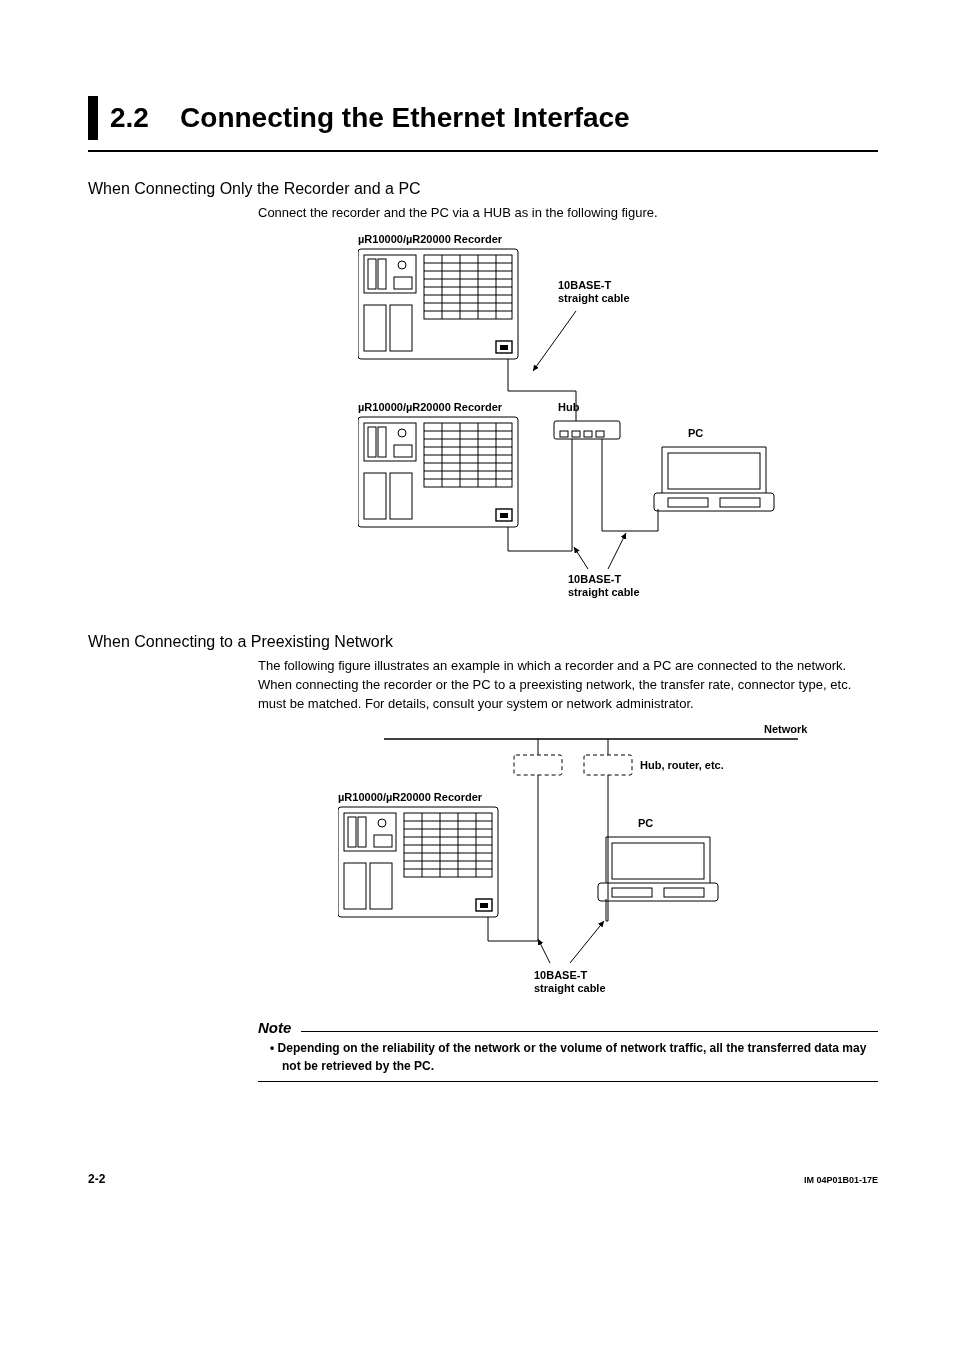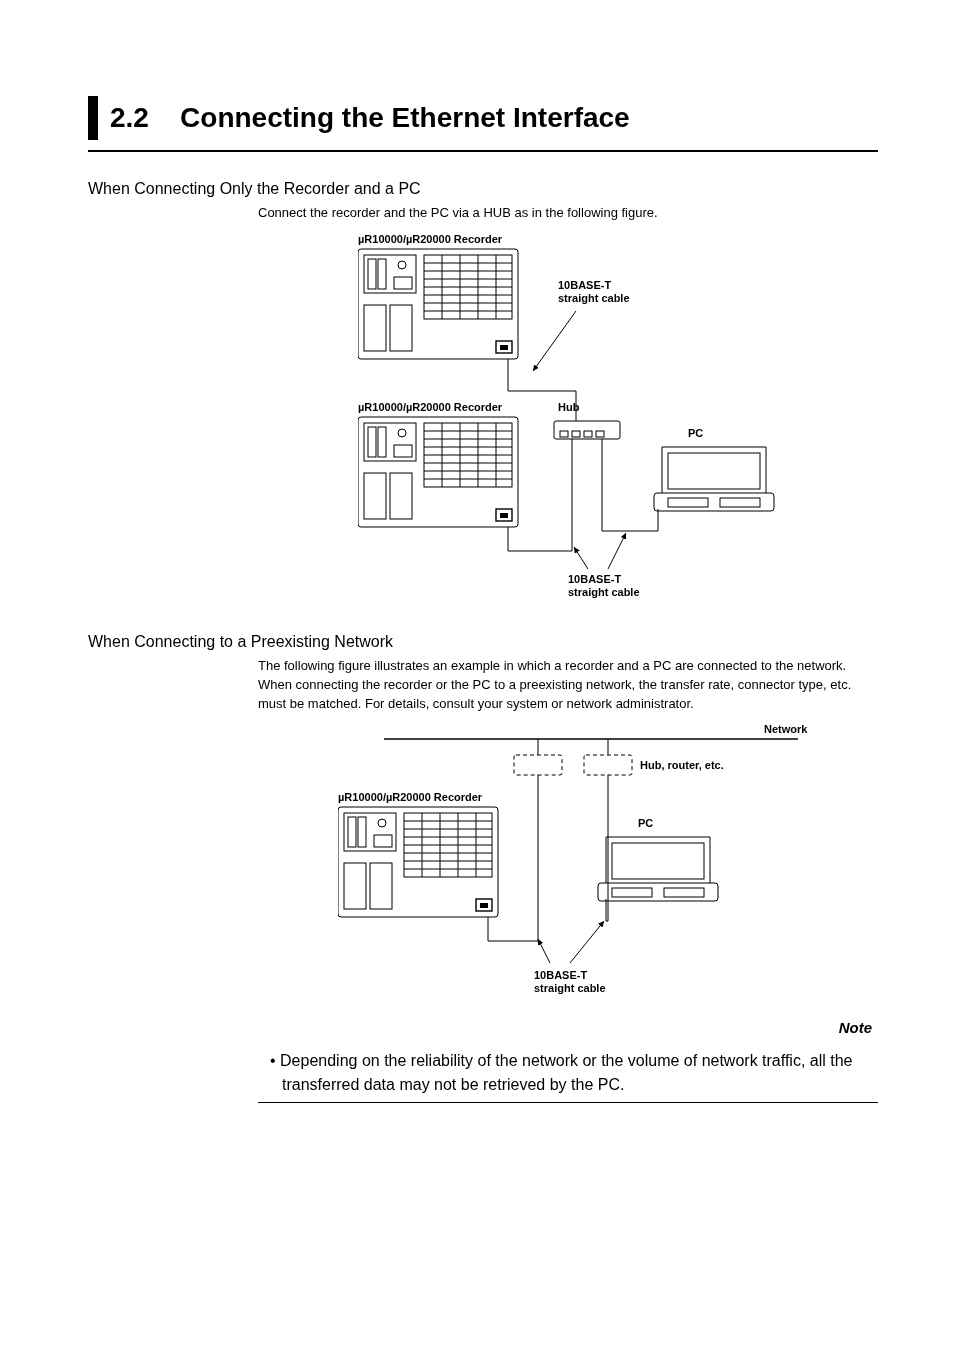--- a/index.html
+++ b/index.html
@@ -56,32 +56,32 @@
     font-style: italic;
     font-weight: bold;
     font-size: 15px;
     display: inline-block;
     padding-right: 6px;
   }
   .note-line {
     display: flex;
     align-items: flex-end;
     gap: 4px;
-    flex-direction: column;
   }
   .note-line .rule {
     flex: 1;
     border-bottom: 1.5px solid #000;
     margin-bottom: 4px;
   }
   .note-list {
-    font-size: 16px;
+    font-size: 12px;
     line-height: 1.45;
     margin: 4px 0 0 12px;
     padding: 0;
+    font-weight: bold;
   }
   .note-list li {
     list-style: none;
     padding-left: 12px;
     text-indent: -12px;
     margin-bottom: 2px;
   }
   .note-list li::before { content: "•  "; }
   .note-close-rule {
     border-bottom: 1.5px solid #000;
@@ -306,14 +306,18 @@
     <div class="note-line">
       <span class="note-head">Note</span>
       <span class="rule"></span>
     </div>
     <ul class="note-list">
       <li>Depending on the reliability of the network or the volume of network traffic, all the transferred data may not be retrieved by the PC.</li>
     </ul>
     <div class="note-close-rule"></div>
   </div>
 
+  <div class="footer-row">
+    <span class="page-num">2-2</span>
+    <span class="doc-id">IM 04P01B01-17E</span>
+  </div>
 
 </div>
 
 </body></html>

